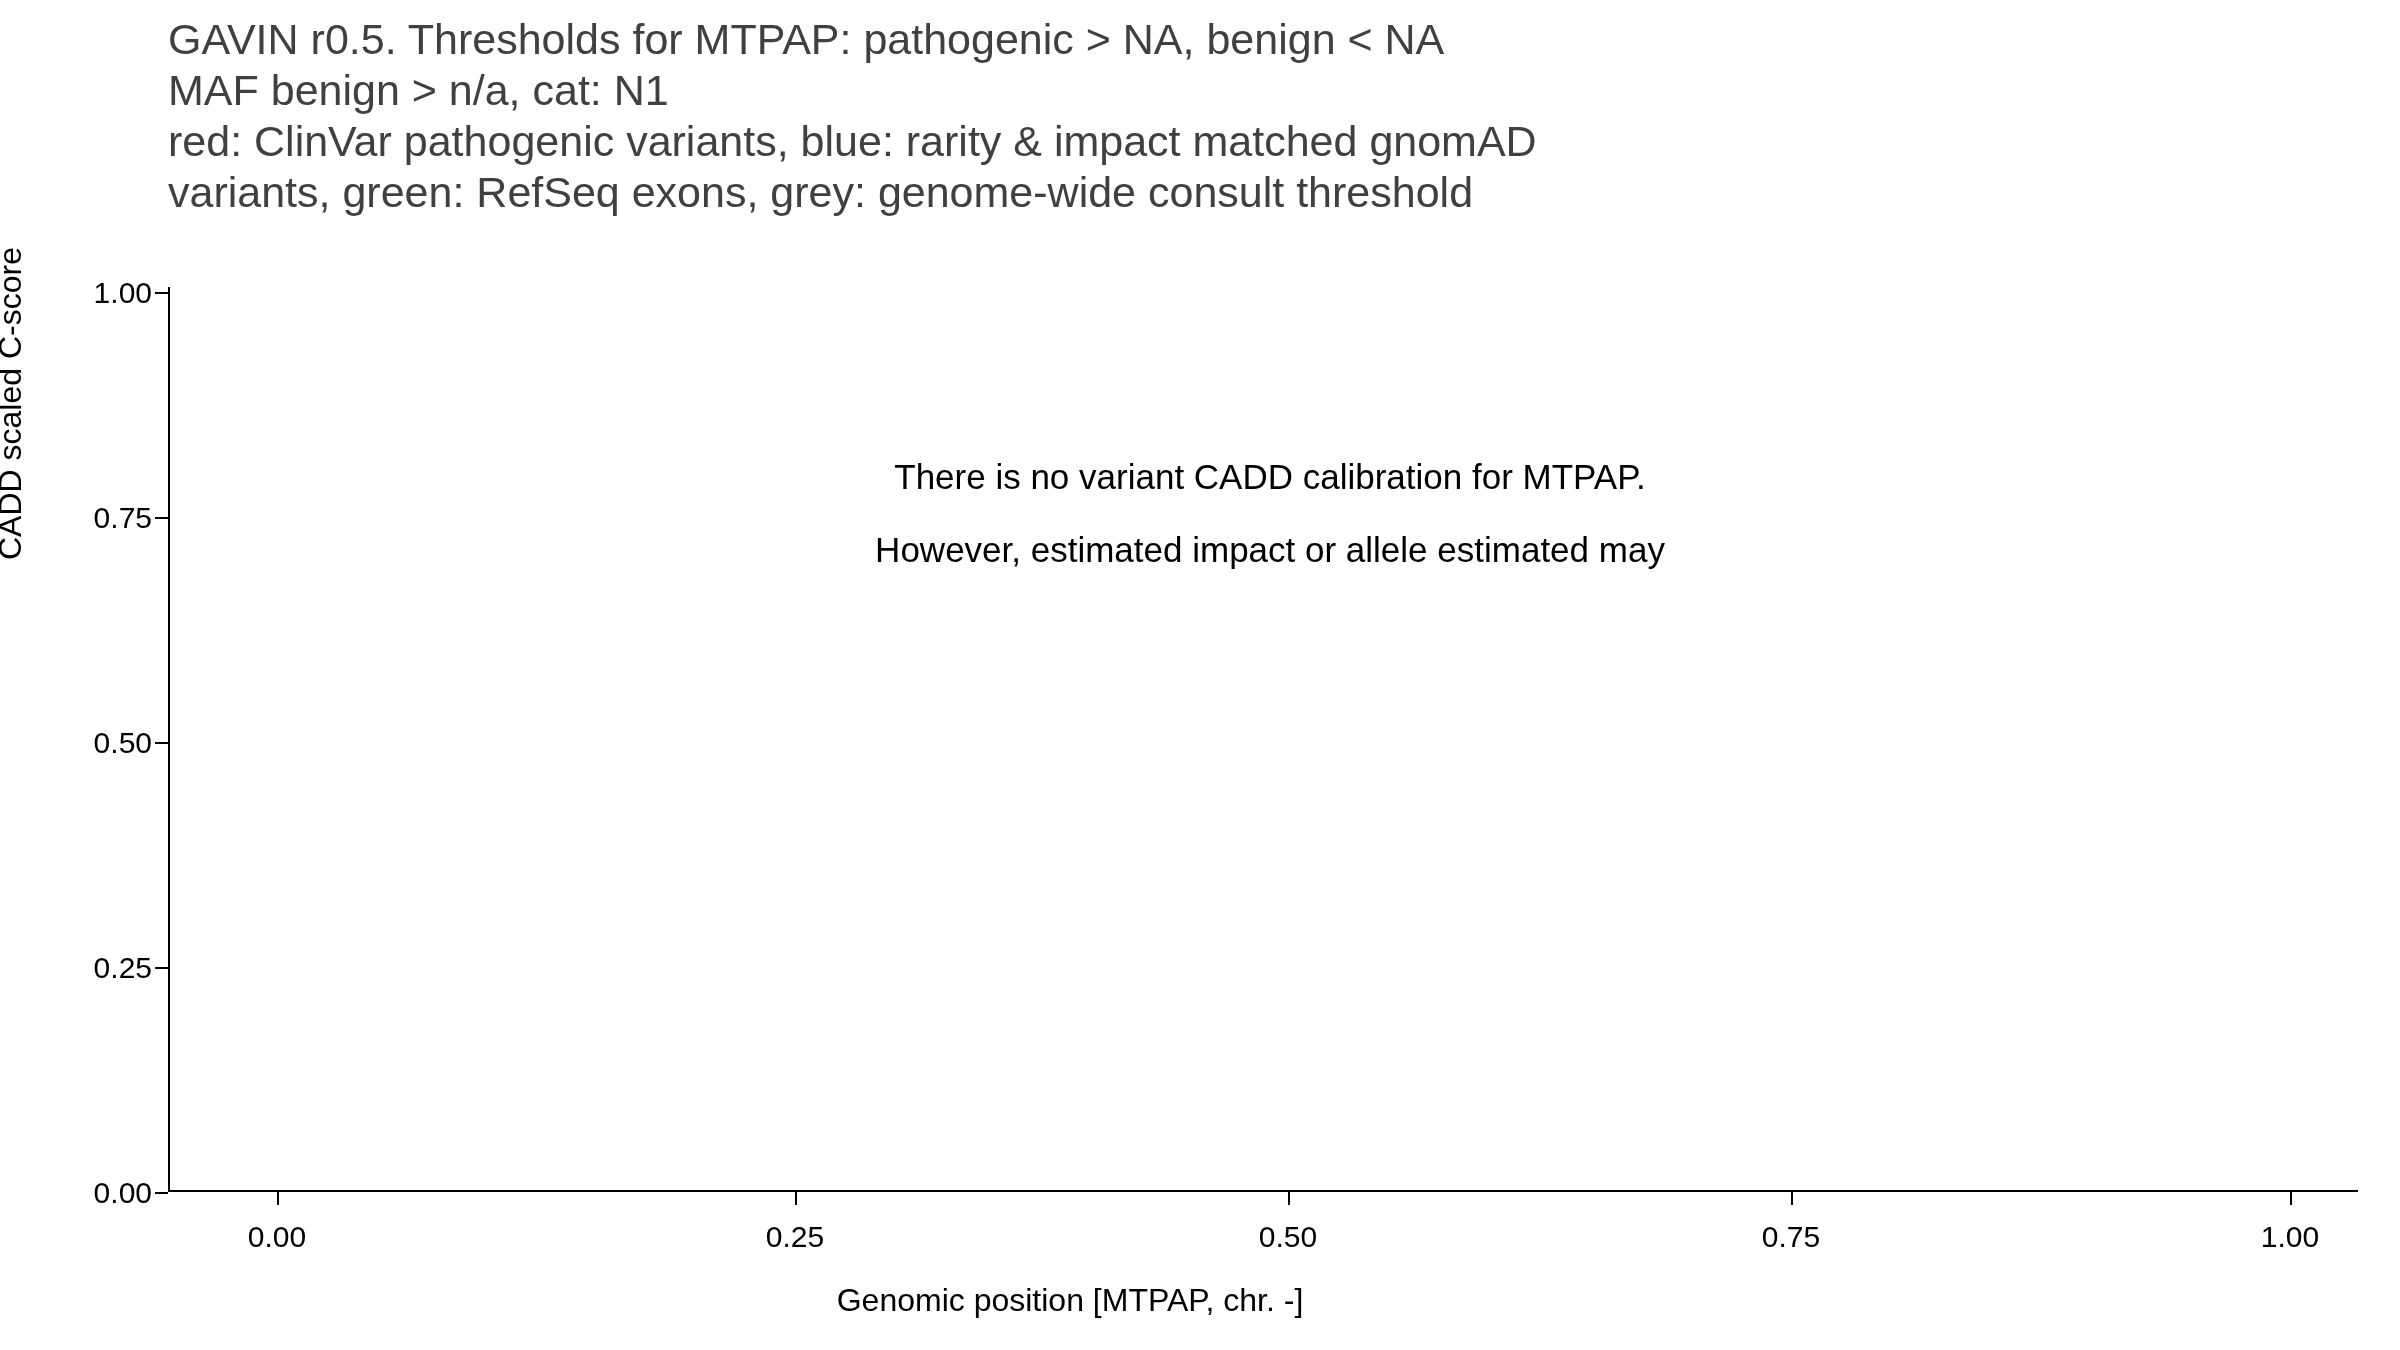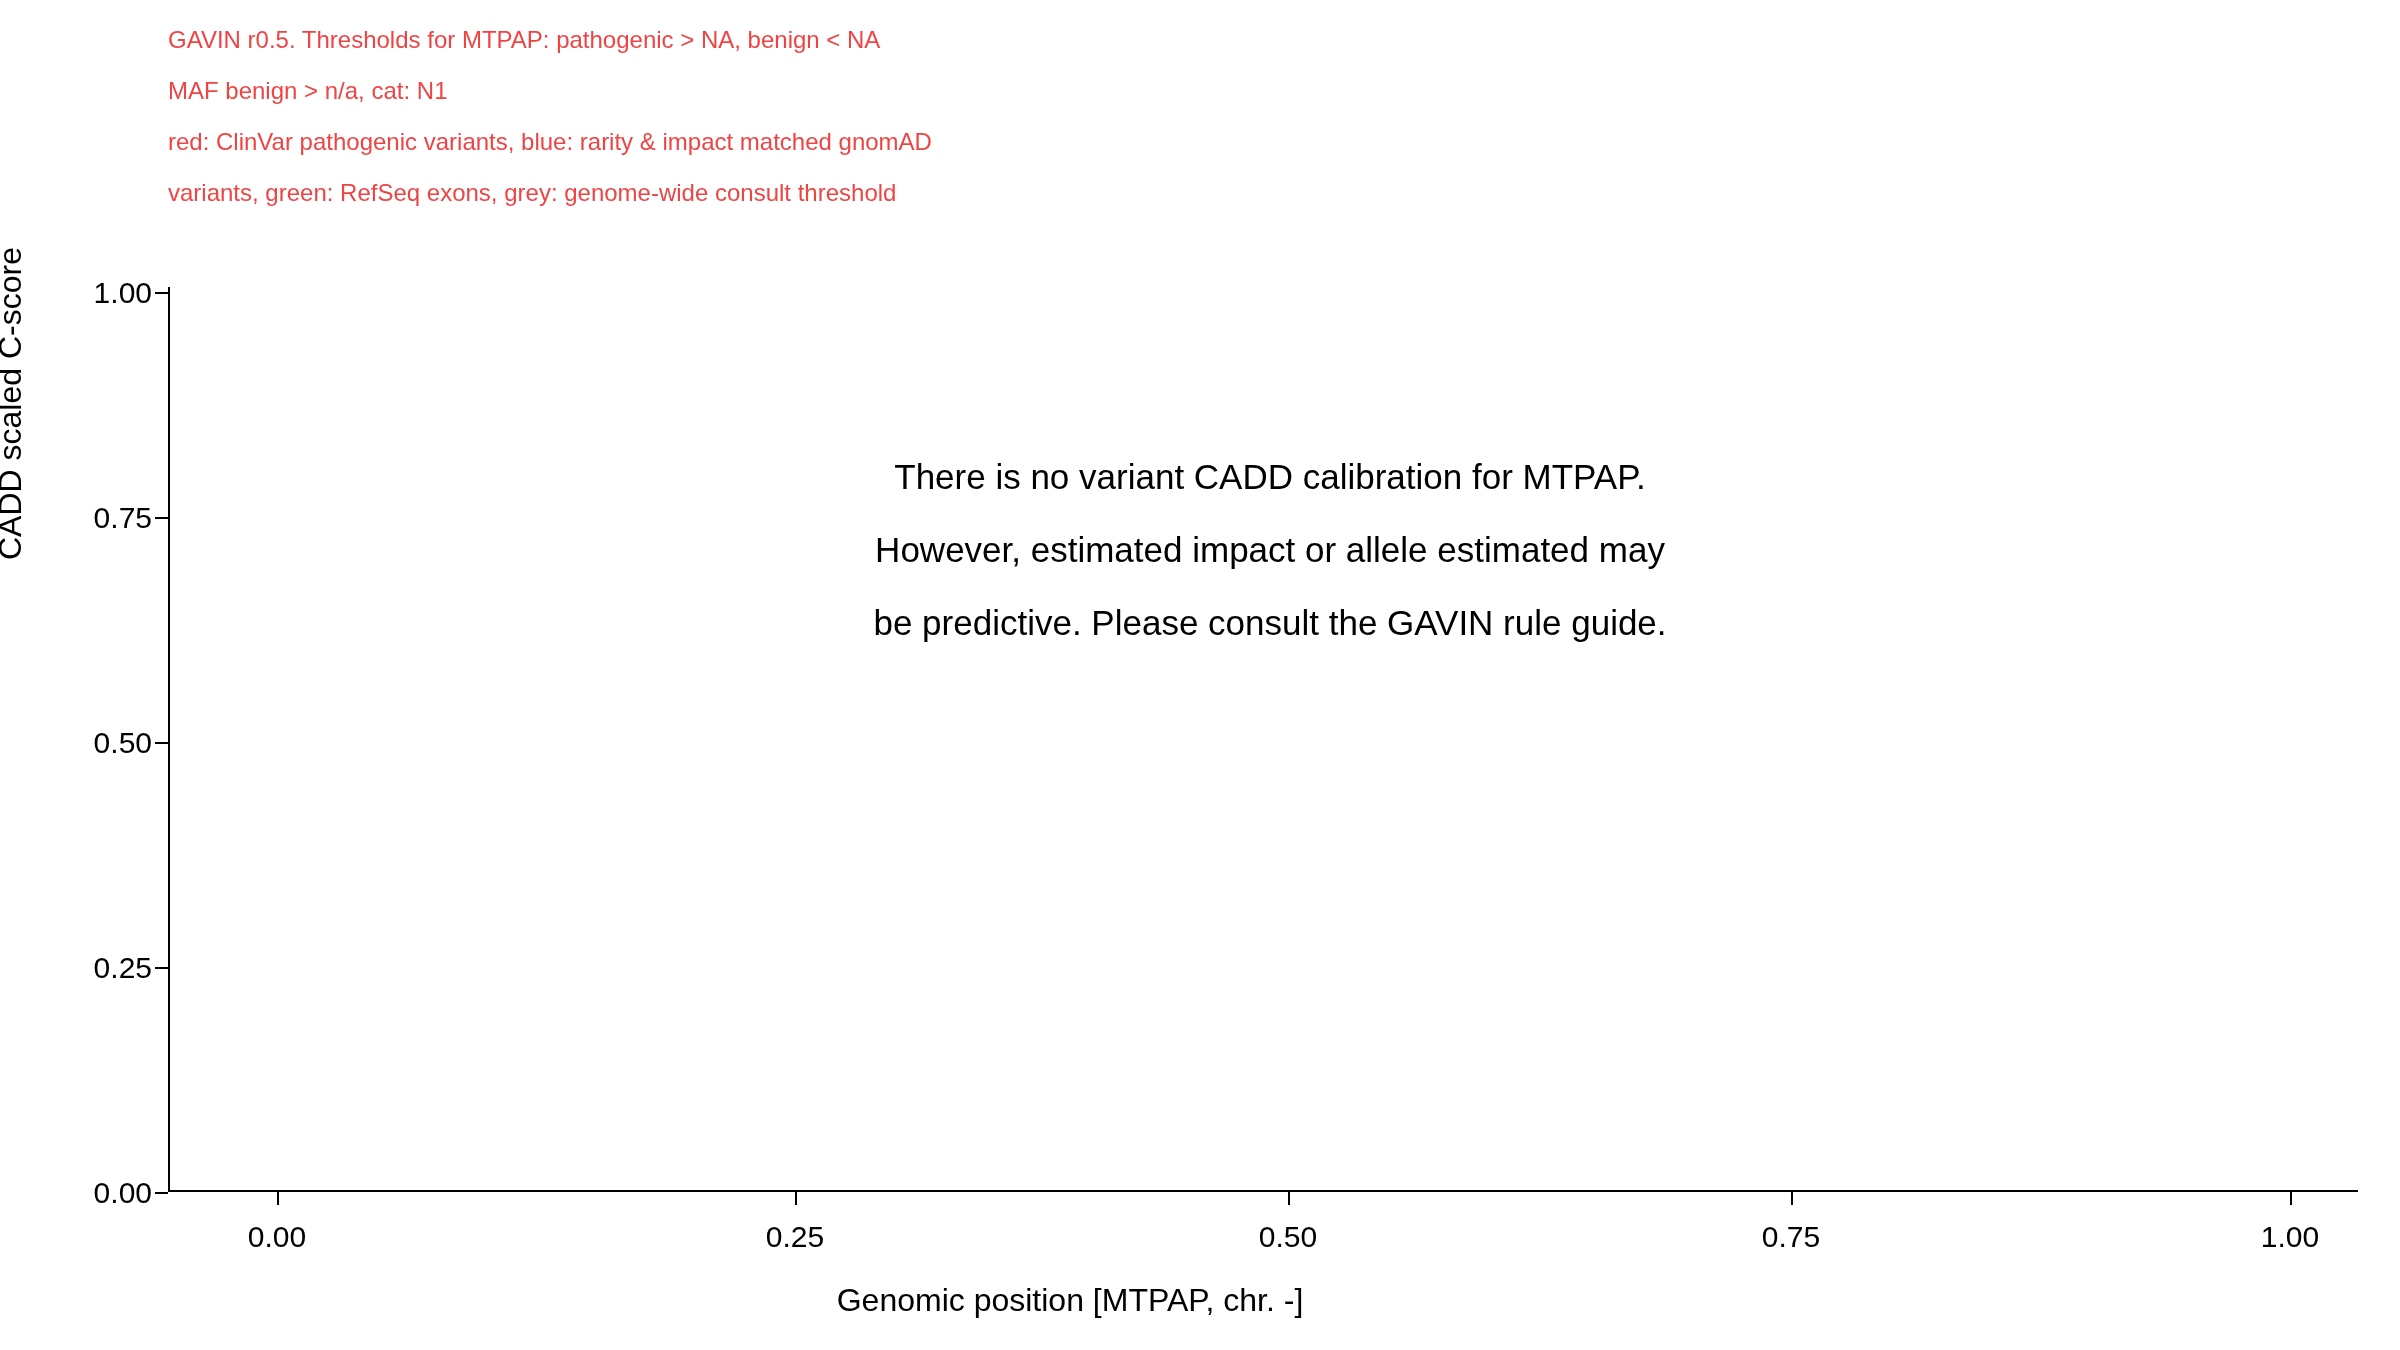--- a/index.html
+++ b/index.html
@@ -22,23 +22,23 @@
   }
 
   
   .title-block {
     position: absolute;
     left: 168px;
     top: 14px;
     width: 2000px;
   }
   .title-line {
-    font-size: 24px;
+    font-size: 43px;
     line-height: 51px;
-    color: #ef4444;
+    color: #404040;
     white-space: pre;
   }
 
   
   .panel {
     position: absolute;
     left: 168px;
     top: 287px;
     width: 2190px;
     height: 905px;
@@ -161,16 +161,15 @@
   <div class="x-tick-label" style="left:795px;">0.25</div>
   <div class="x-tick-label" style="left:1288px;">0.50</div>
   <div class="x-tick-label" style="left:1791px;">0.75</div>
   <div class="x-tick-label" style="left:2290px;">1.00</div>
 
   <div class="x-axis-title">Genomic position [MTPAP, chr. -]</div>
 
   <div class="annotation">
     <div class="annotation-line">There is no variant CADD calibration for MTPAP.</div>
     <div class="annotation-line">However, estimated impact or allele estimated may</div>
-    <div class="annotation-line">be predictive. Please consult the GAVIN rule guide.</div>
   </div>
 
 </div>
 
 </body></html>

